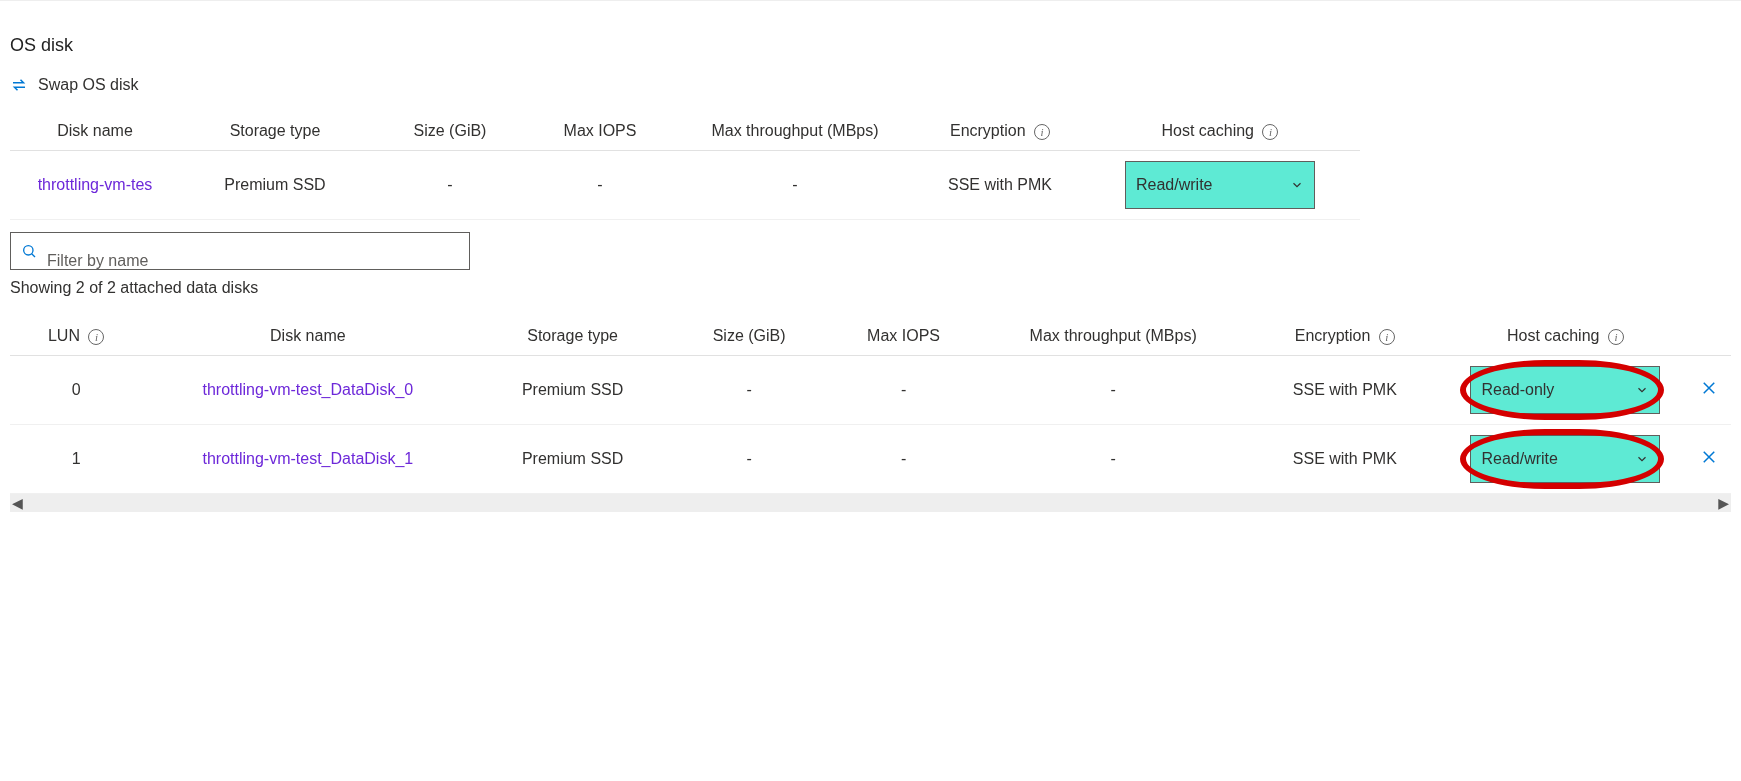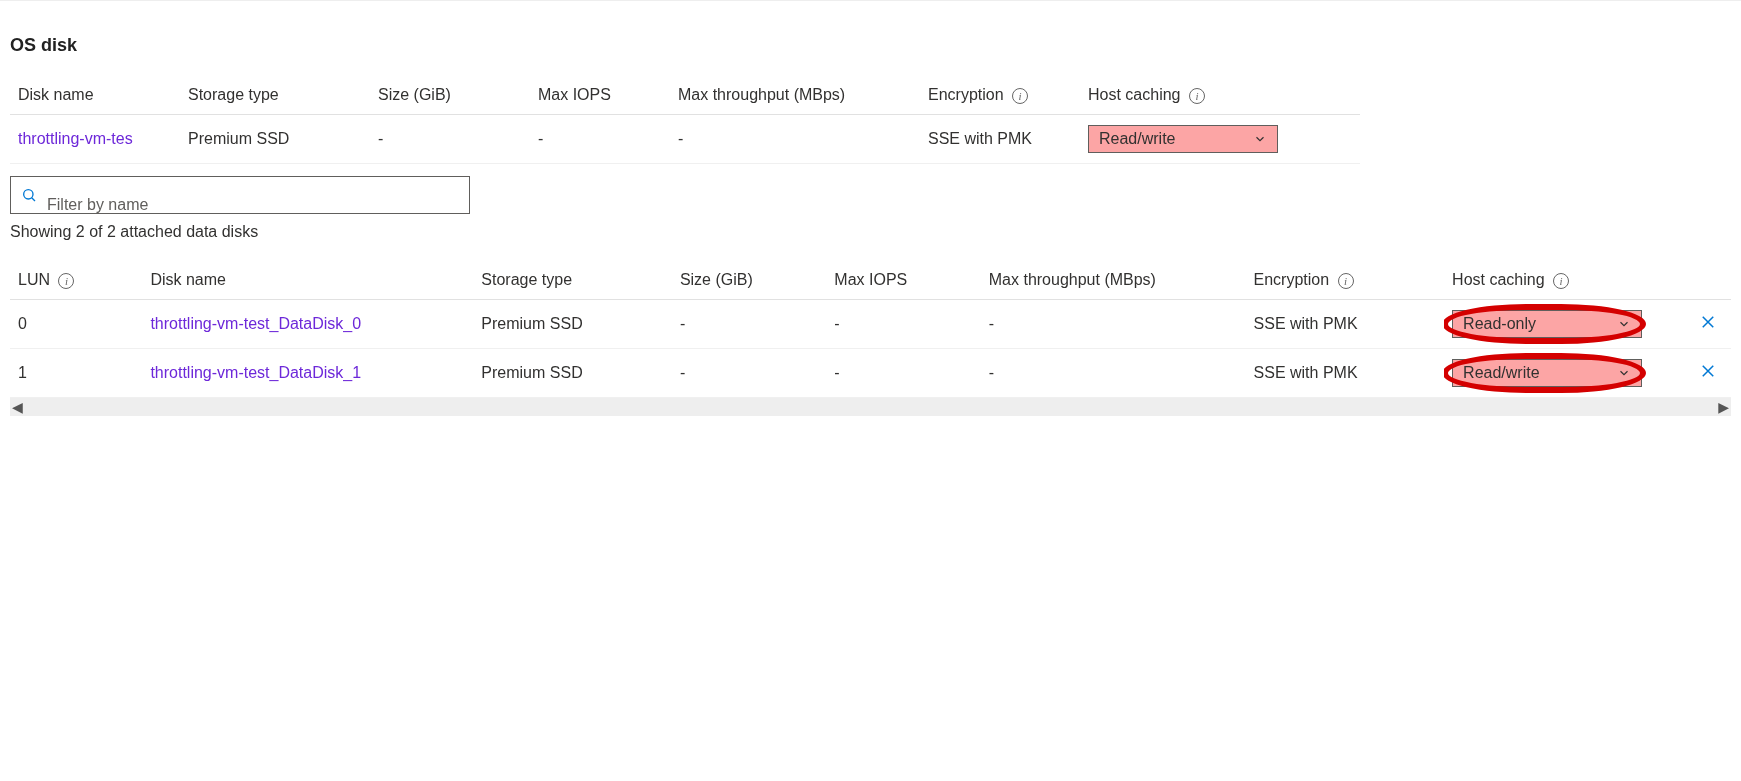--- a/index.html
+++ b/index.html
@@ -10,21 +10,21 @@
     font-size: 15px;
     color: #323130;
     background: #fff;
   }
   .container {
     padding: 4px 10px 40px 10px;
     border-top: 1px solid #eee;
   }
   h3.section-title {
     font-size: 18px;
-    font-weight: 700;
+    font-weight: 400;
     margin: 30px 0 20px 0;
     color: #222;
   }
   .action-row {
     display: flex;
     gap: 30px;
     margin: 18px 0;
   }
   .action-link {
     display: inline-flex;
@@ -36,43 +36,43 @@
   }
   .action-link .icon { color: #0078d4; }
   .icon { display: inline-flex; align-items: center; justify-content: center; }
   table.disk-table {
     width: 100%;
     border-collapse: collapse;
     margin-top: 10px;
     table-layout: fixed;
   }
   table.disk-table th, table.disk-table td {
-    text-align: left;
+    text-align: center;
     padding: 10px 8px;
     font-size: 16px;
     font-weight: 400;
     color: #323130;
     white-space: nowrap;
     overflow: hidden;
     text-overflow: ellipsis;
   }
   table.disk-table th { color: #323130; font-weight: 400; }
   table.disk-table thead tr { border-bottom: 1px solid #e1e1e1; }
   table.disk-table tbody tr { border-bottom: 1px solid #f0f0f0; }
   .link-text { color: #6d28d9; cursor: pointer; }
   .select-box {
     display: inline-flex;
     align-items: center;
     justify-content: space-between;
     border: 1px solid #605e5c;
     padding: 4px 10px;
     width: 190px;
-    height: 28px;
+    height: 48px;
     font-size: 16px;
-    background: #fca5a5;
+    background: #5eead4;
     cursor: pointer;
   }
   .chevron {
     width: 14px; height: 14px;
     display: inline-block;
   }
   .info-icon {
     display:inline-flex; align-items:center; justify-content:center;
     width:16px; height:16px; border:1px solid #666; border-radius:50%;
     font-size:11px; color:#666; font-style: italic; margin-left:4px;
@@ -128,20 +128,31 @@
   .dd-col-cache { width: 220px; }
   .dd-col-del   { width: 40px; }
 </style>
 </head>
 <body>
 
 <div class="container">
 
   <h3 class="section-title">OS disk</h3>
 
+  <div class="action-row">
+    <div class="action-link">
+      <span class="icon">
+        <svg width="18" height="18" viewBox="0 0 24 24" fill="none" stroke="#0078d4" stroke-width="2">
+          <path d="M4 9h14l-4-4"></path>
+            <path d="M20 15H6l4 4"></path>
+        </svg>
+      </span>
+      <span>Swap OS disk</span>
+    </div>
+  </div>
 
   <table class="disk-table" style="max-width:1340px;">
     <colgroup>
       <col class="os-col-name">
         <col class="os-col-stor">
         <col class="os-col-size">
       <col class="os-col-iops">
         <col class="os-col-thru">
         <col class="os-col-enc">
         <col class="os-col-cache">

